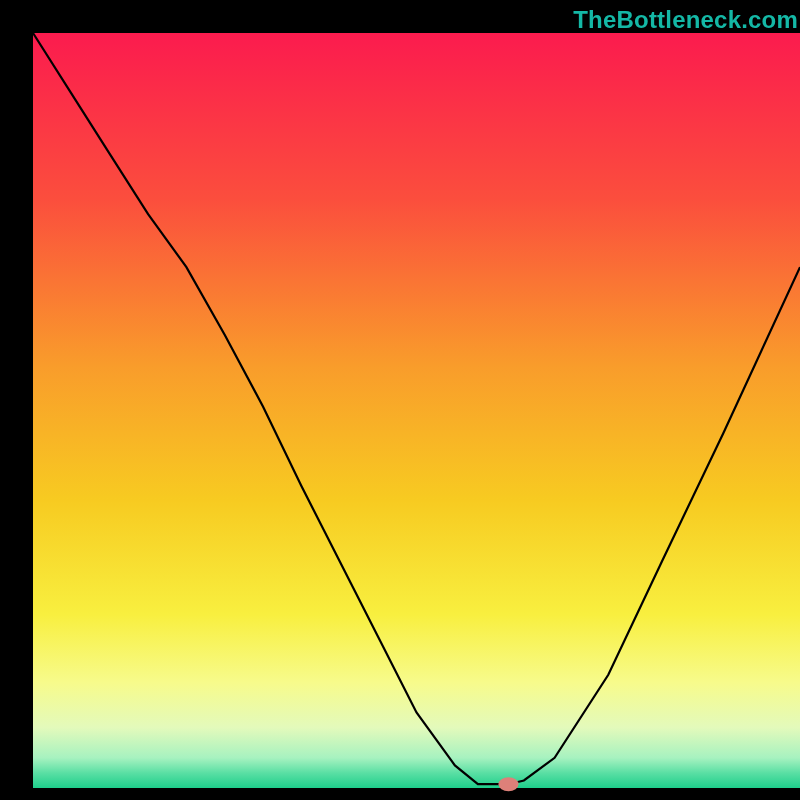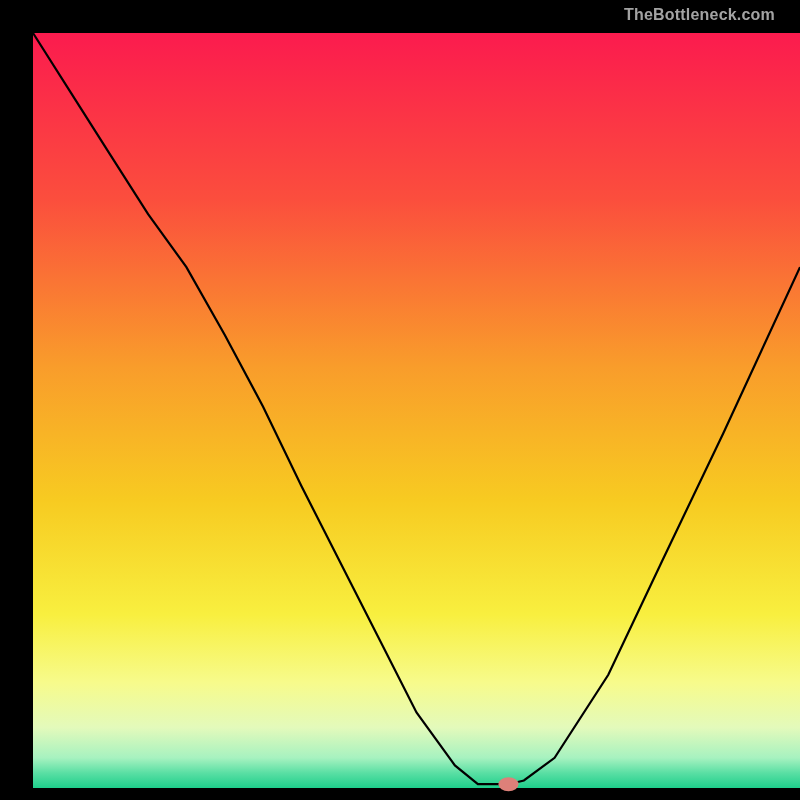--- a/index.html
+++ b/index.html
@@ -12,24 +12,24 @@
     font-family: Arial, Helvetica, sans-serif;
   }
   .chart-container {
     position: relative;
     width: 800px;
     height: 800px;
   }
   .watermark {
     position: absolute;
     top: 6px;
-    right: 25px;
-    font-size: 16px;
+    right: 2px;
+    font-size: 24px;
     font-weight: 600;
-    color: #a3a3a3;
+    color: #14b8a6;
     letter-spacing: 0.2px;
     z-index: 5;
   }
   svg.plot {
     position: absolute;
     left: 0;
     top: 0;
     width: 800px;
     height: 800px;
     display: block;

